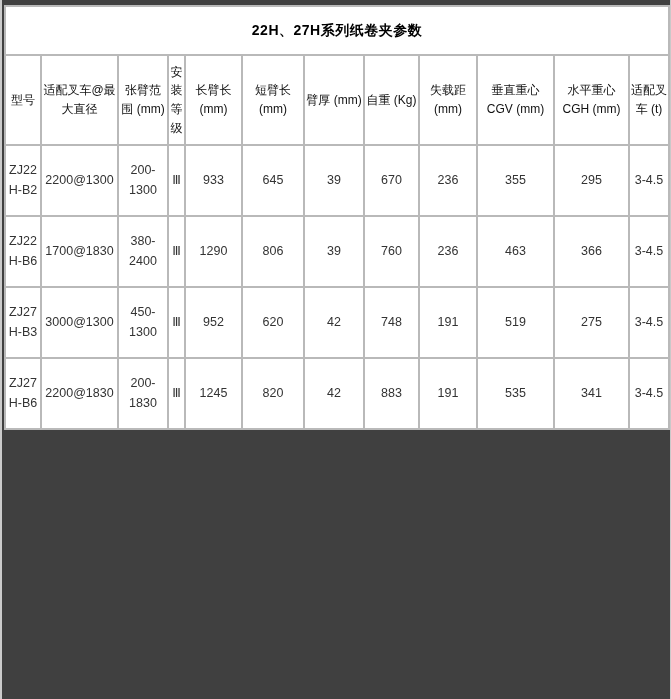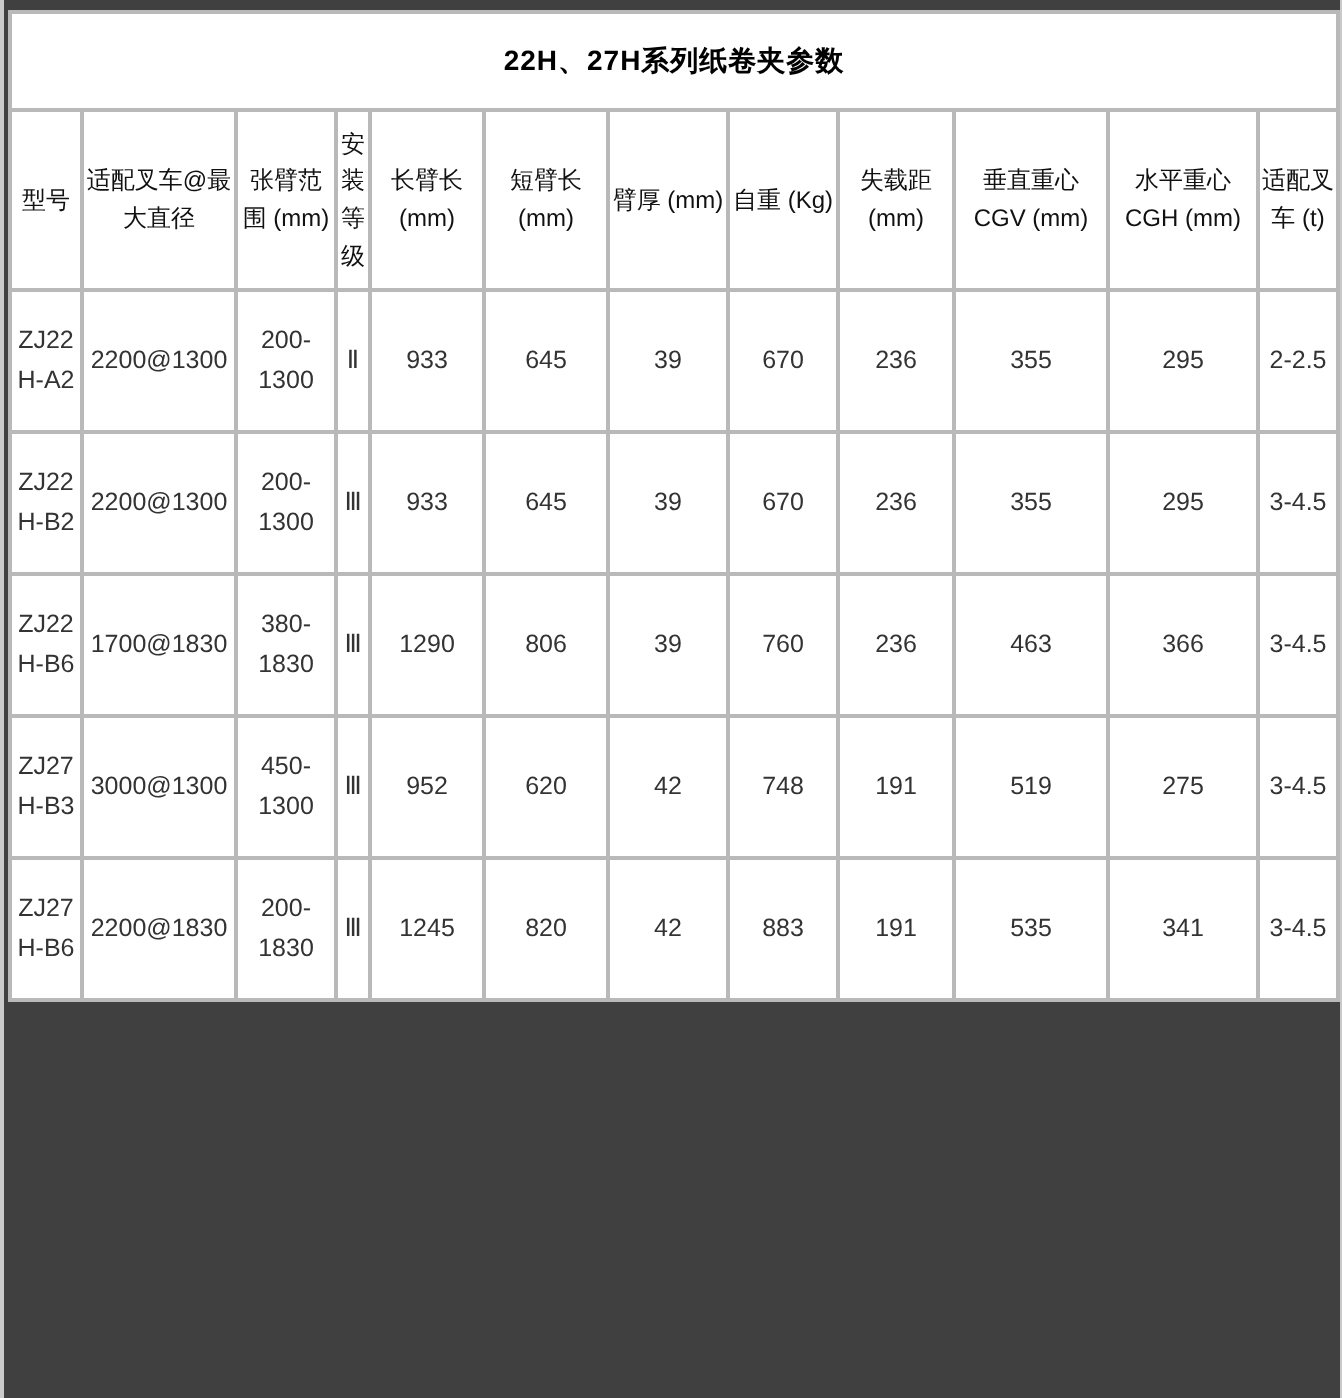--- a/index.html
+++ b/index.html
@@ -99,52 +99,38 @@
         <th>长臂长 (mm)</th>
         <th>短臂长 (mm)</th>
         <th>臂厚 (mm)</th>
         <th>自重 (Kg)</th>
         <th>失载距 (mm)</th>
         <th>垂直重心 CGV (mm)</th>
         <th>水平重心 CGH (mm)</th>
         <th>适配叉车 (t)</th>
       </tr>
 
-    <tr class="data-row">
-        <td>ZJ22H-A2</td>
-        <td>2200@1300</td>
-        <td>200-1300</td>
-        <td>Ⅱ</td>
-        <td>933</td>
-        <td>645</td>
-        <td>39</td>
-        <td>670</td>
-        <td>236</td>
-        <td>355</td>
-        <td>295</td>
-        <td>2-2.5</td>
-      </tr>
         <tr class="data-row">
         <td>ZJ22H-B2</td>
         <td>2200@1300</td>
         <td>200-1300</td>
         <td>Ⅲ</td>
         <td>933</td>
         <td>645</td>
         <td>39</td>
         <td>670</td>
         <td>236</td>
         <td>355</td>
         <td>295</td>
         <td>3-4.5</td>
       </tr>
         <tr class="data-row">
         <td>ZJ22H-B6</td>
         <td>1700@1830</td>
-        <td>380-1830</td>
+        <td>380-2400</td>
         <td>Ⅲ</td>
         <td>1290</td>
         <td>806</td>
         <td>39</td>
         <td>760</td>
         <td>236</td>
         <td>463</td>
         <td>366</td>
         <td>3-4.5</td>
       </tr>

